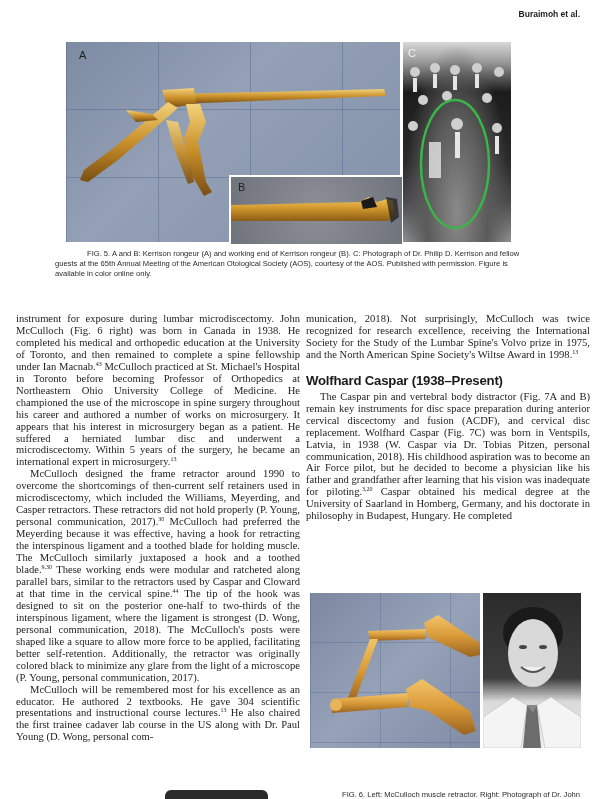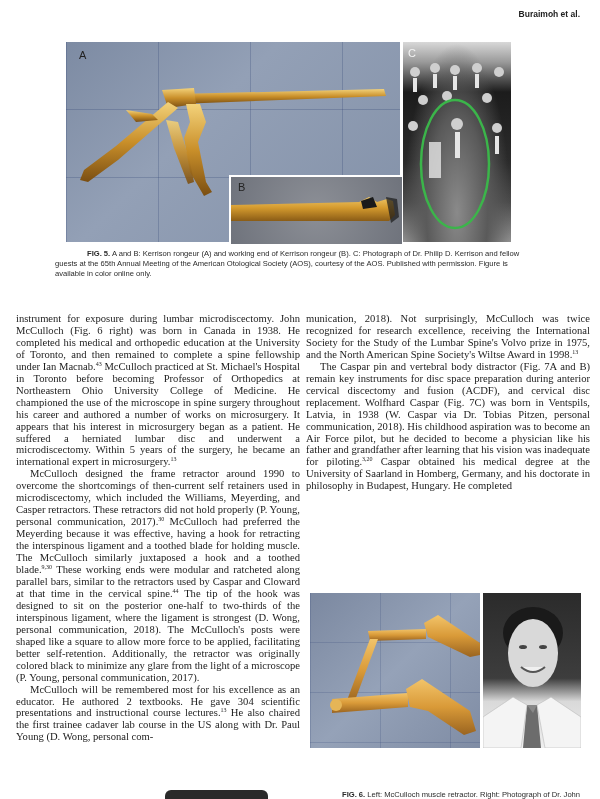--- a/index.html
+++ b/index.html
@@ -40,21 +40,21 @@
   }
   .panel-label {
     position: absolute; font-family: "Liberation Sans", sans-serif;
     font-size: 11px; color: #222;
   }
   .panel-label.light { color: #f4f4f4; }
   .fig-caption {
     position: absolute; font-family: "Liberation Sans", sans-serif;
     font-size: 7.6px; line-height: 10px; color: #2a2a2a;
   }
-  .fig-caption b { font-weight: bold; padding-left: 32px; }
+  .fig-caption b { font-weight: normal; padding-left: 32px; }
   
   .col {
     position: absolute; width: 284px;
     font-size: 10.6px; line-height: 11.95px; text-align: justify;
     hyphens: auto; color: #1c1c1c;
   }
   .col p { margin: 0; }
   .col p.indent { text-indent: 14px; }
   .col sup { font-size: 6px; line-height: 0; vertical-align: 4px; }
   .section-heading {
@@ -168,20 +168,21 @@
 <div class="col" id="left-col" style="left:16px; top:313px;">
     <p><span>instrument for exposure during lumbar microdiscectomy. John McCulloch (Fig. 6 right) was born in Canada in 1938. He completed his medical and orthopedic education at the University of Toronto, and then remained to complete a spine fellowship under Ian Macnab.</span><sup>43</sup><span> McCulloch practiced at St. Michael's Hospital in Toronto before becoming Professor of Orthopedics at Northeastern Ohio University College of Medicine. He championed the use of the microscope in spine surgery throughout his career and authored a number of works on microsurgery. It appears that his interest in microsurgery began as a patient. He suffered a herniated lumbar disc and underwent a microdiscectomy. Within 5 years of the surgery, he became an international expert in microsurgery.</span><sup>13</sup></p>
     <p class="indent"><span>McCulloch designed the frame retractor around 1990 to overcome the shortcomings of then-current self retainers used in microdiscectomy, which included the Williams, Meyerding, and Casper retractors. These retractors did not hold properly (P. Young, personal communication, 2017).</span><sup>30</sup><span> McCulloch had preferred the Meyerding because it was effective, having a hook for retracting the interspinous ligament and a toothed blade for holding muscle. The McCulloch similarly juxtaposed a hook and a toothed blade.</span><sup>9,30</sup><span> These working ends were modular and ratcheted along parallel bars, similar to the retractors used by Caspar and Cloward at that time in the cervical spine.</span><sup>44</sup><span> The tip of the hook was designed to sit on the posterior one-half to two-thirds of the interspinous ligament, where the ligament is strongest (D. Wong, personal communication, 2018). The McCulloch's posts were shaped like a square to allow more force to be applied, facilitating better self-retention. Additionally, the retractor was originally colored black to minimize any glare from the light of a microscope (P. Young, personal communication, 2017).</span></p>
     <p class="indent"><span>McCulloch will be remembered most for his excellence as an educator. He authored 2 textbooks. He gave 304 scientific presentations and instructional course lectures.</span><sup>13</sup><span> He also chaired the first trainee cadaver lab course in the US along with Dr. Paul Young (D. Wong, personal com-</span></p>
   </div>
 
 <div class="col" id="right-col" style="left:306px; top:313px;">
   <div id="right-before">
       <p><span>munication, 2018). Not surprisingly, McCulloch was twice recognized for research excellence, receiving the International Society for the Study of the Lumbar Spine's Volvo prize in 1975, and the North American Spine Society's Wiltse Award in 1998.</span><sup>13</sup></p>
     </div>
+  <h2 class="section-heading">Wolfhard Caspar (1938–Present)</h2>
   <div id="right-after">
       <p class="indent"><span>The Caspar pin and vertebral body distractor (Fig. 7A and B) remain key instruments for disc space preparation during anterior cervical discectomy and fusion (ACDF), and cervical disc replacement. Wolfhard Caspar (Fig. 7C) was born in Ventspils, Latvia, in 1938 (W. Caspar via Dr. Tobias Pitzen, personal communication, 2018). His childhood aspiration was to become an Air Force pilot, but he decided to become a physician like his father and grandfather after learning that his vision was inadequate for piloting.</span><sup>3,20</sup><span> Caspar obtained his medical degree at the University of Saarland in Homberg, Germany, and his doctorate in philosophy in Budapest, Hungary. He completed</span></p>
     </div>
 </div>
 
 <div class="fig6-left">
   <svg width="170" height="155" viewBox="0 0 170 155">
     <defs>
       <linearGradient id="gold3" x1="0" y1="0" x2="0" y2="1">
         <stop offset="0" stop-color="#f2c46a"></stop>

